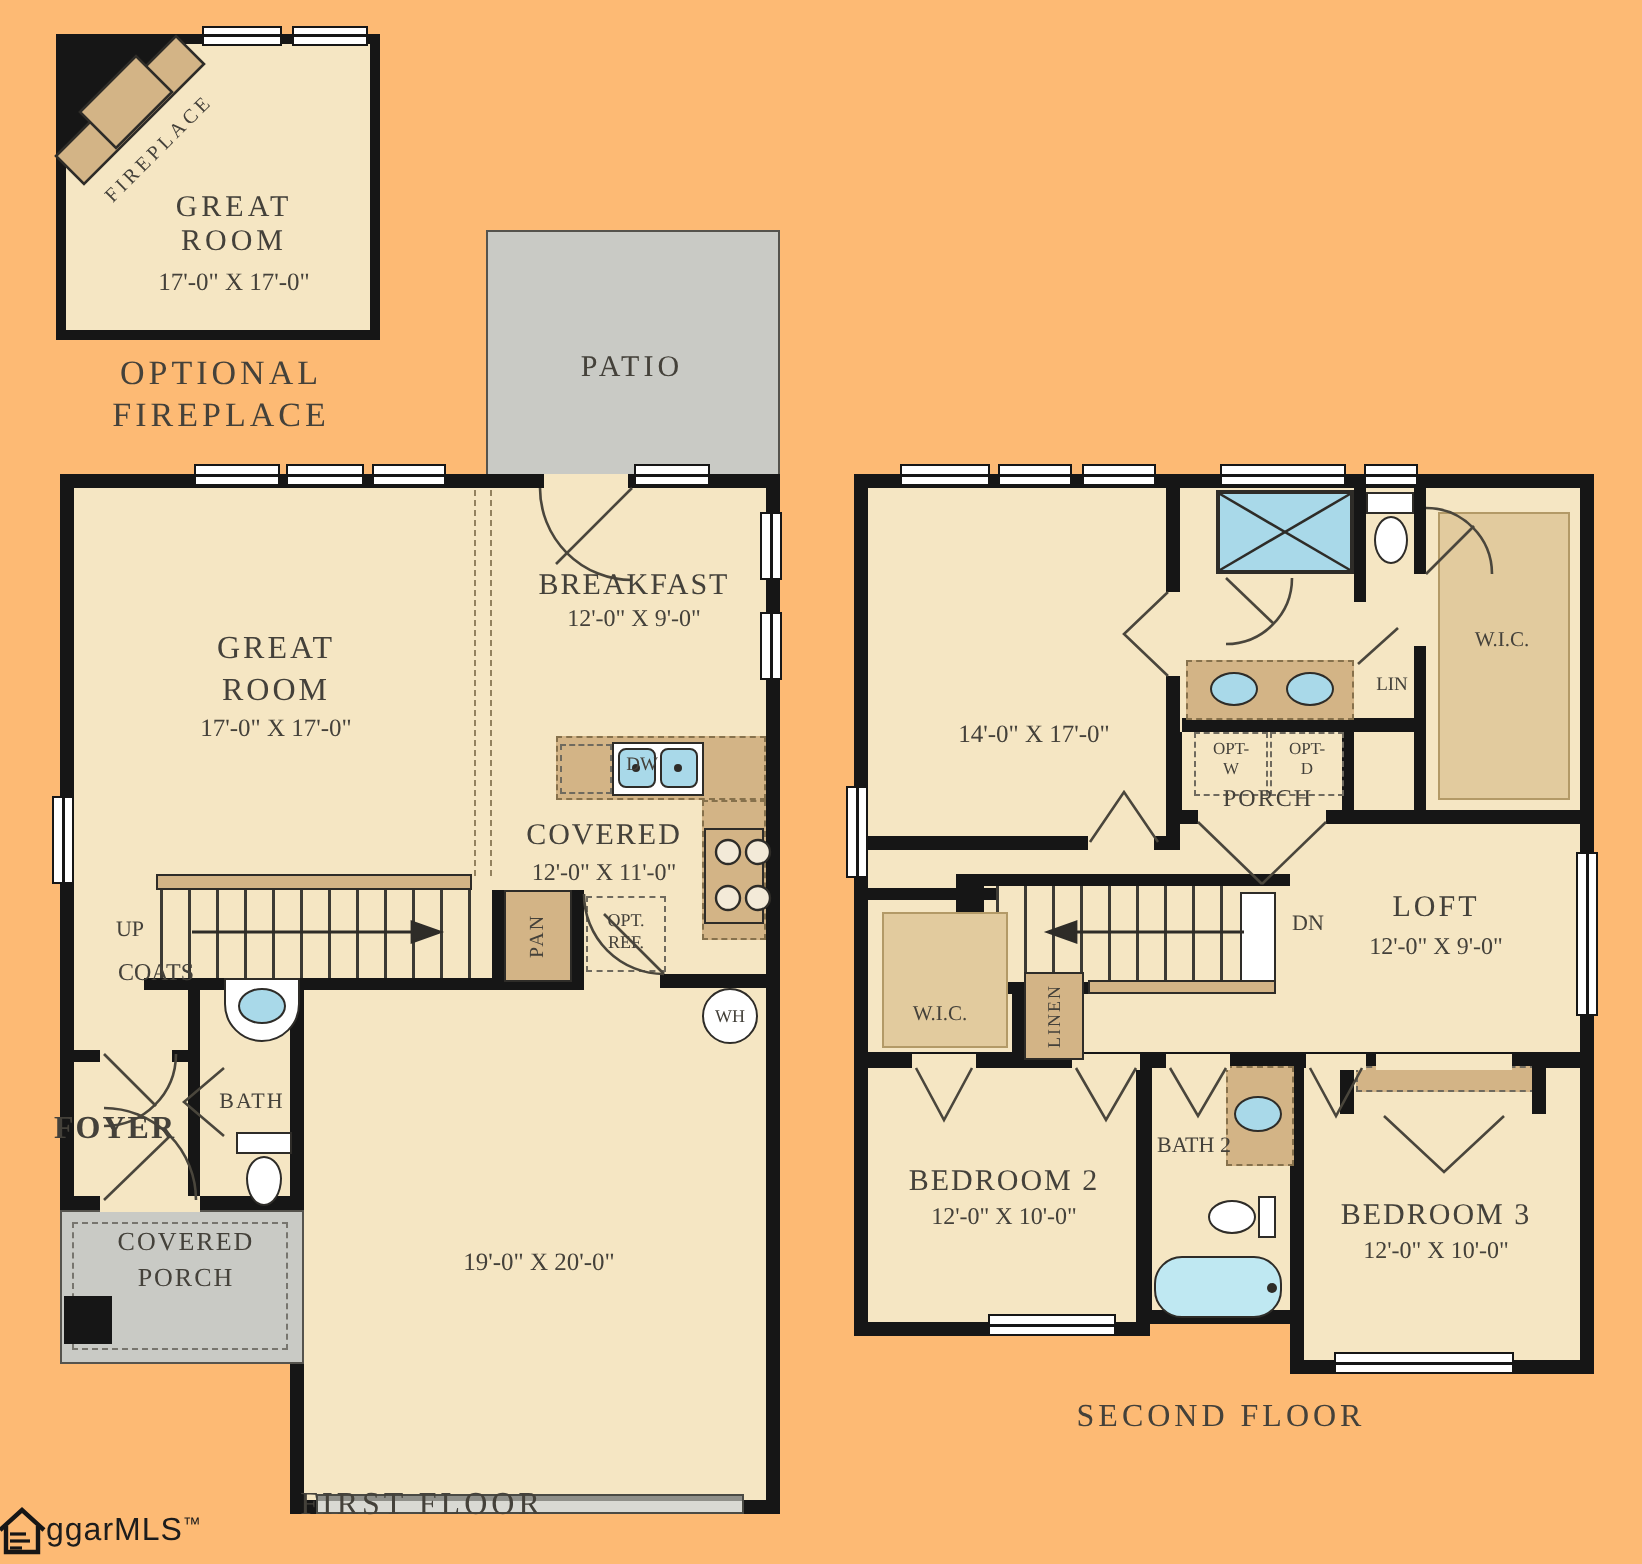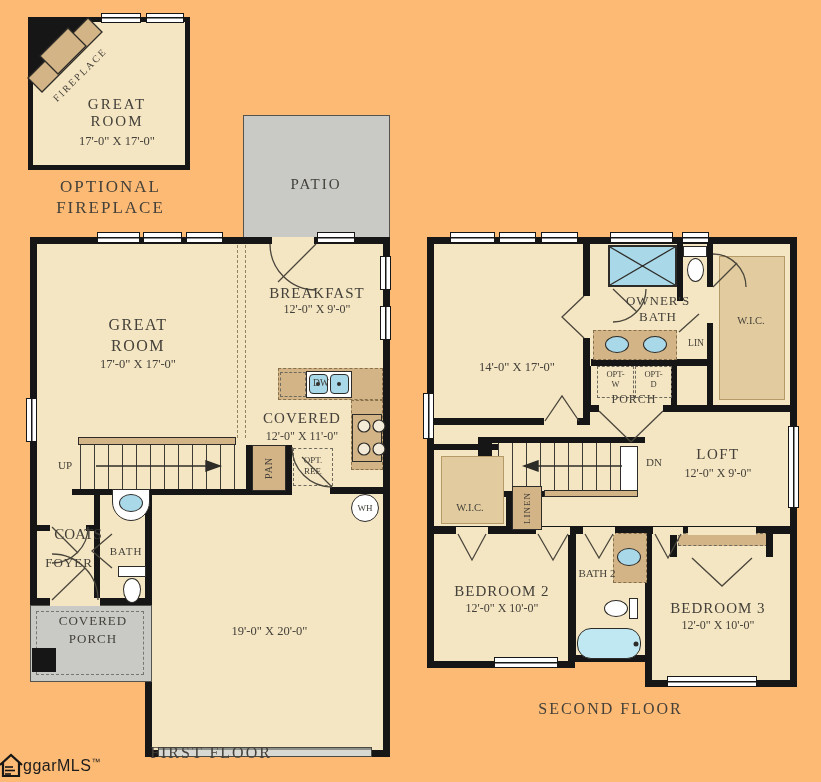--- a/index.html
+++ b/index.html
@@ -96,23 +96,23 @@
   <div class="lbl" style="left:280px;top:176px;width:72px;font-size:15px;letter-spacing:2px;">PATIO</div>
   <div class="lbl" style="left:82px;top:315px;width:112px;font-size:16px;letter-spacing:1.5px;line-height:1.3;">GREAT ROOM</div>
   <div class="lbl" style="left:72px;top:357px;width:132px;font-size:12.5px;">17'-0" X 17'-0"</div>
   <div class="lbl" style="left:258px;top:285px;width:118px;font-size:15px;letter-spacing:1px;">BREAKFAST</div>
   <div class="lbl" style="left:262px;top:303px;width:110px;font-size:12px;">12'-0" X 9'-0"</div>
   <div class="lbl" style="left:252px;top:410px;width:100px;font-size:15px;letter-spacing:1px;">COVERED</div>
   <div class="lbl" style="left:248px;top:430px;width:108px;font-size:12px;">12'-0" X 11'-0"</div>
   <div class="lbl" style="left:280px;top:378px;width:26px;font-size:9.5px;margin-left:28px;">DW</div>
   <div class="lbl" style="left:295px;top:455px;width:36px;font-size:9px;line-height:1.2;">OPT. REF.</div>
   <div class="lbl" style="left:52px;top:459px;width:26px;font-size:11px;">UP</div>
-  <div class="lbl" style="left:54px;top:526px;width:48px;font-size:15px;">COATS</div>
+  <div class="lbl" style="left:54px;top:480px;width:48px;font-size:12px;">COATS</div>
   <div class="lbl" style="left:100px;top:545px;width:52px;font-size:11px;letter-spacing:1px;">BATH</div>
-  <div class="lbl" style="left:40px;top:556px;width:58px;font-size:13px;letter-spacing:1px;">FOYER</div>
+  <div class="lbl" style="left:27px;top:556px;width:58px;font-size:16px;letter-spacing:1px;font-weight:bold;">FOYER</div>
   <div class="lbl" style="left:48px;top:612px;width:90px;font-size:13px;letter-spacing:1px;line-height:1.35;">COVERED PORCH</div>
   <div class="lbl" style="left:212px;top:624px;width:115px;font-size:12.5px;">19'-0" X 20'-0"</div>
   <div class="lbl" style="left:140px;top:744px;width:142px;font-size:16px;letter-spacing:2px;">FIRST FLOOR</div>
 
   <div class="base" style="left:427px;top:237px;width:370px;height:296px;"></div>
   <div class="base" style="left:427px;top:527px;width:148px;height:141px;"></div>
   <div class="base" style="left:569px;top:527px;width:88px;height:135px;"></div>
   <div class="base" style="left:645px;top:527px;width:152px;height:160px;"></div>
 
   <div class="winh" style="left:450px;top:232px;width:45px;height:11px;"></div>
@@ -170,21 +170,20 @@
   <div class="fixb" style="left:617px;top:548px;width:24px;height:18px;border-radius:50%;"></div>
   <div class="fixw" style="left:604px;top:600px;width:24px;height:17px;border-radius:50%;"></div>
   <div class="fixw" style="left:629px;top:598px;width:9px;height:21px;"></div>
   <div class="fixb" style="left:577px;top:628px;width:64px;height:31px;border-radius:14px;background:#bfe8f2;"></div>
 
   <div class="solidtan" style="left:678px;top:533px;width:90px;height:13px;border-style:dashed;border-width:1px;border-color:#6f6a5e;"></div>
   <div class="w" style="left:670px;top:527px;width:7px;height:30px;"></div>
   <div class="w" style="left:766px;top:527px;width:7px;height:30px;"></div>
 
   <div class="lbl" style="left:452px;top:360px;width:130px;font-size:12.5px;">14'-0" X 17'-0"</div>
-  <div class="lbl" style="left:612px;top:293px;width:92px;font-size:13px;letter-spacing:1px;line-height:1.25;">OWNER'S BATH</div>
   <div class="lbl" style="left:722px;top:315px;width:58px;font-size:10.5px;">W.I.C.</div>
   <div class="lbl" style="left:681px;top:338px;width:30px;font-size:9.5px;">LIN</div>
   <div class="lbl" style="left:598px;top:370px;width:35px;font-size:8.5px;"><span>OPT-</span><br><span>W</span></div>
   <div class="lbl" style="left:636px;top:370px;width:35px;font-size:8.5px;"><span>OPT-</span><br><span>D</span></div>
   <div class="lbl" style="left:606px;top:393px;width:56px;font-size:12px;letter-spacing:1px;">PORCH</div>
   <div class="lbl" style="left:640px;top:456px;width:28px;font-size:11px;">DN</div>
   <div class="lbl" style="left:688px;top:446px;width:60px;font-size:15px;letter-spacing:1.5px;">LOFT</div>
   <div class="lbl" style="left:664px;top:467px;width:108px;font-size:12px;">12'-0" X 9'-0"</div>
   <div class="lbl" style="left:440px;top:502px;width:60px;font-size:10.5px;">W.I.C.</div>
   <div class="lbl" style="left:438px;top:583px;width:128px;font-size:15px;letter-spacing:1px;">BEDROOM 2</div>

